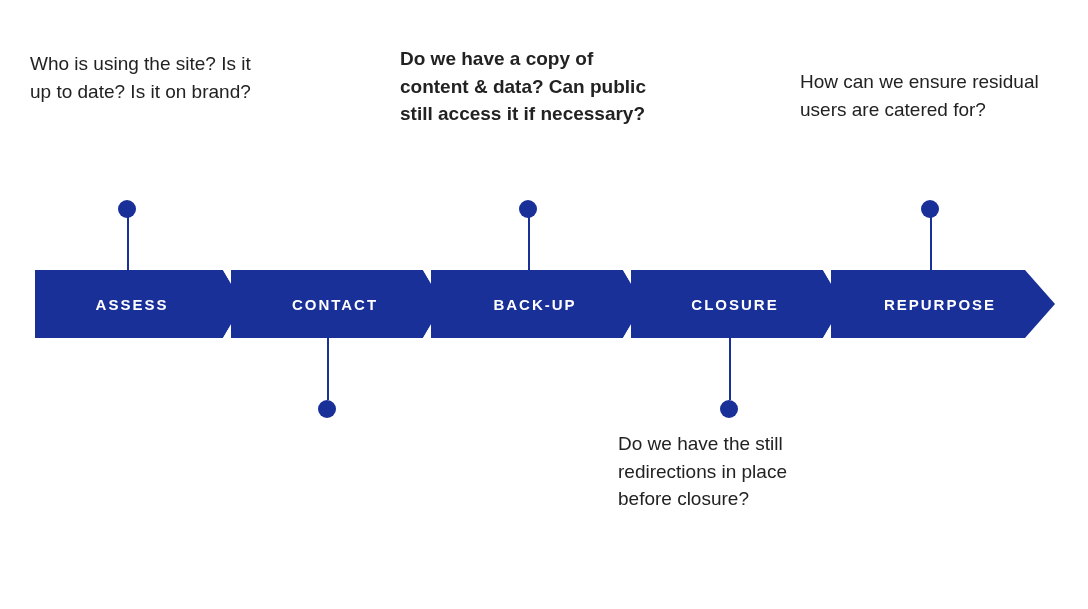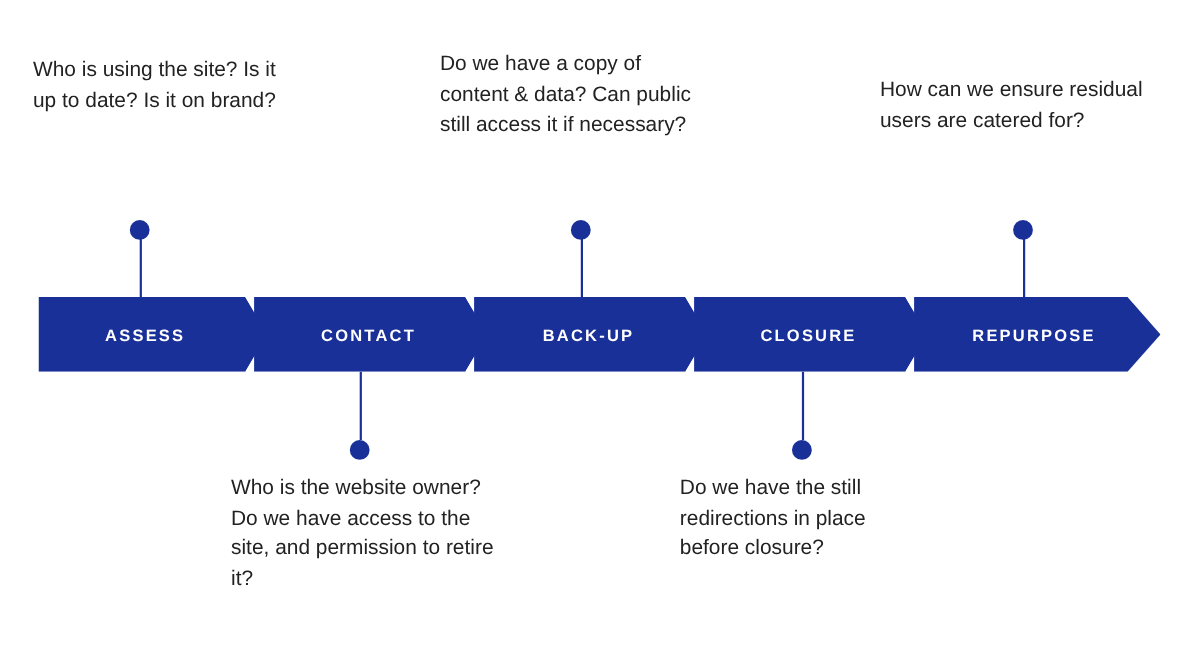--- a/index.html
+++ b/index.html
@@ -46,31 +46,28 @@
   </style>
 </head>
 <body>
 
 <div class="diagram-container">
 
   <div class="label-box" style="left: 30px; top: 50px; max-width: 230px;">
     <span>Who is using the site? Is it up to date? Is it on brand?</span>
   </div>
 
-  <div class="label-box" style="left: 400px; top: 45px; max-width: 250px;">
+  <div class="label-box" style="left: 400px; top: 45px; max-width: 250px; font-weight: bold;">
     <span>Do we have a copy of content &amp; data? Can public still access it if necessary?</span>
   </div>
 
   <div class="label-box" style="left: 800px; top: 68px; max-width: 240px;">
     <span>How can we ensure residual users are catered for?</span>
   </div>
 
-  <div class="label-box" style="left: 210px; top: 430px; max-width: 240px;">
-    <span>Who is the website owner? Do we have access to the site, and permission to retire it?</span>
-  </div>
 
   <div class="label-box" style="left: 618px; top: 430px; max-width: 220px;">
     <span>Do we have the still redirections in place before closure?</span>
   </div>
 
   <div class="connector-line" style="left: 127px; top: 208px; height: 62px;"></div>
 
   <div class="dot" style="left: 127px; top: 200px;"></div>
 
   <div class="connector-line" style="left: 528px; top: 208px; height: 62px;"></div>

